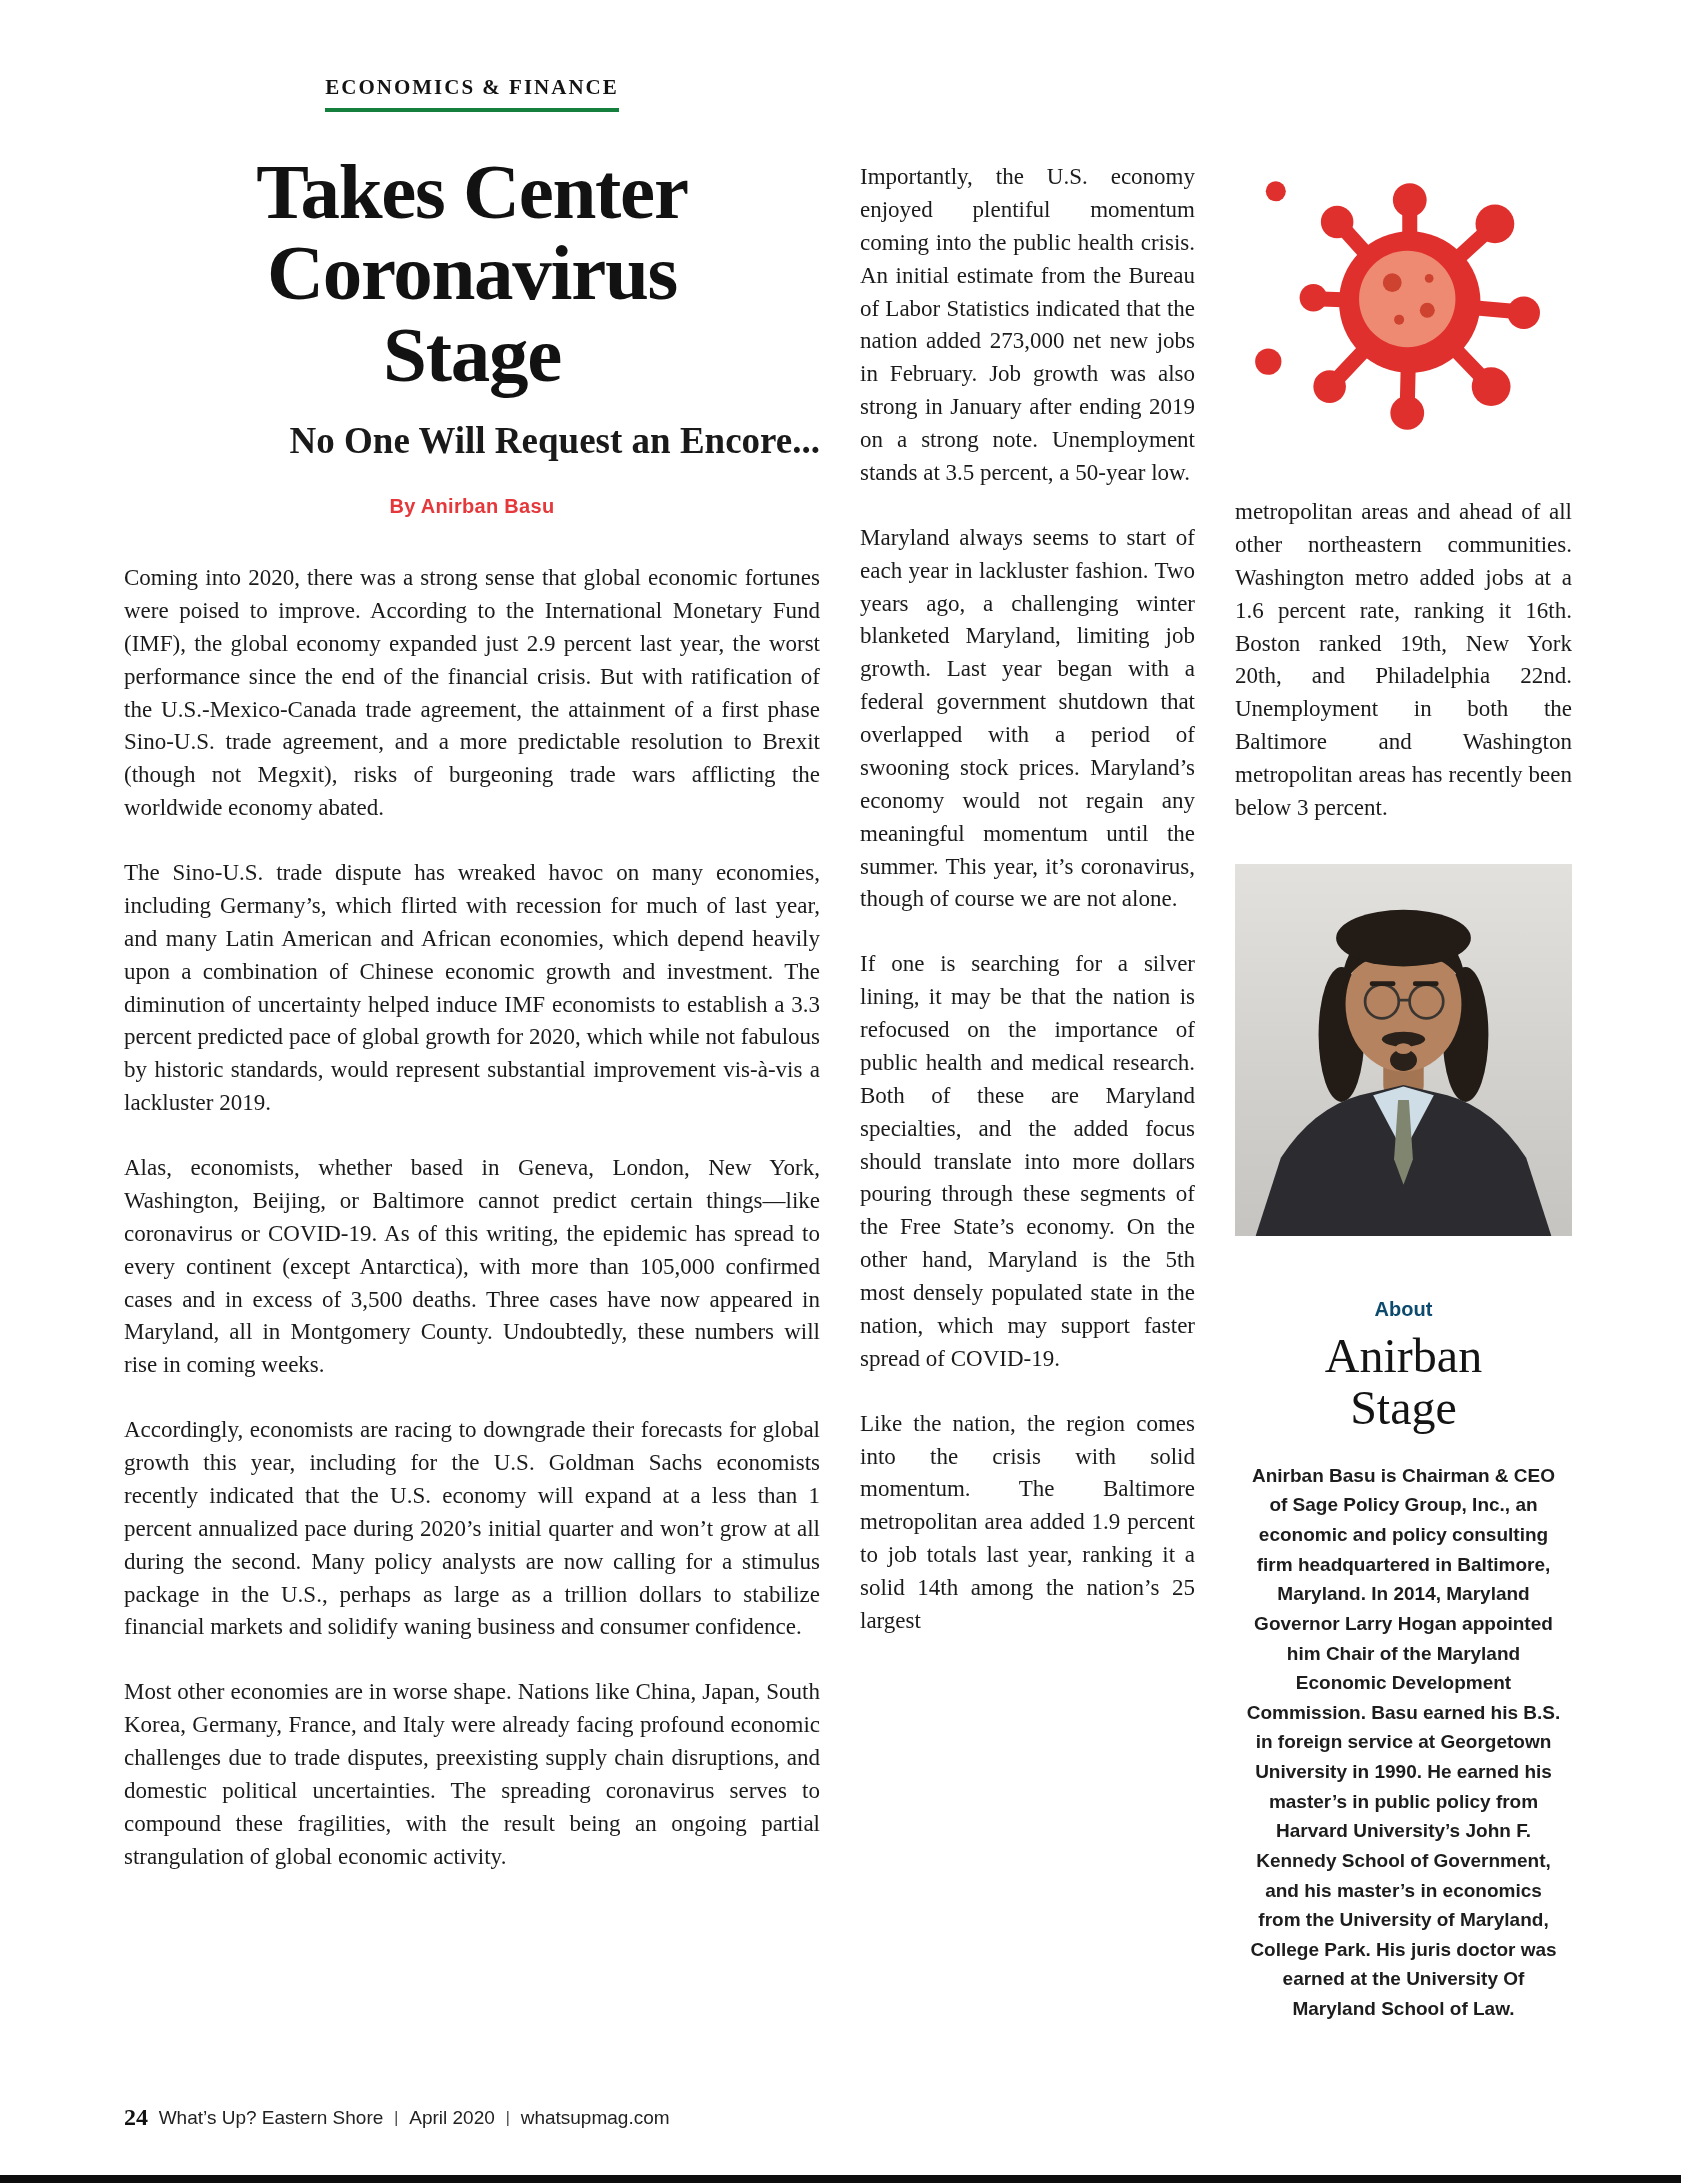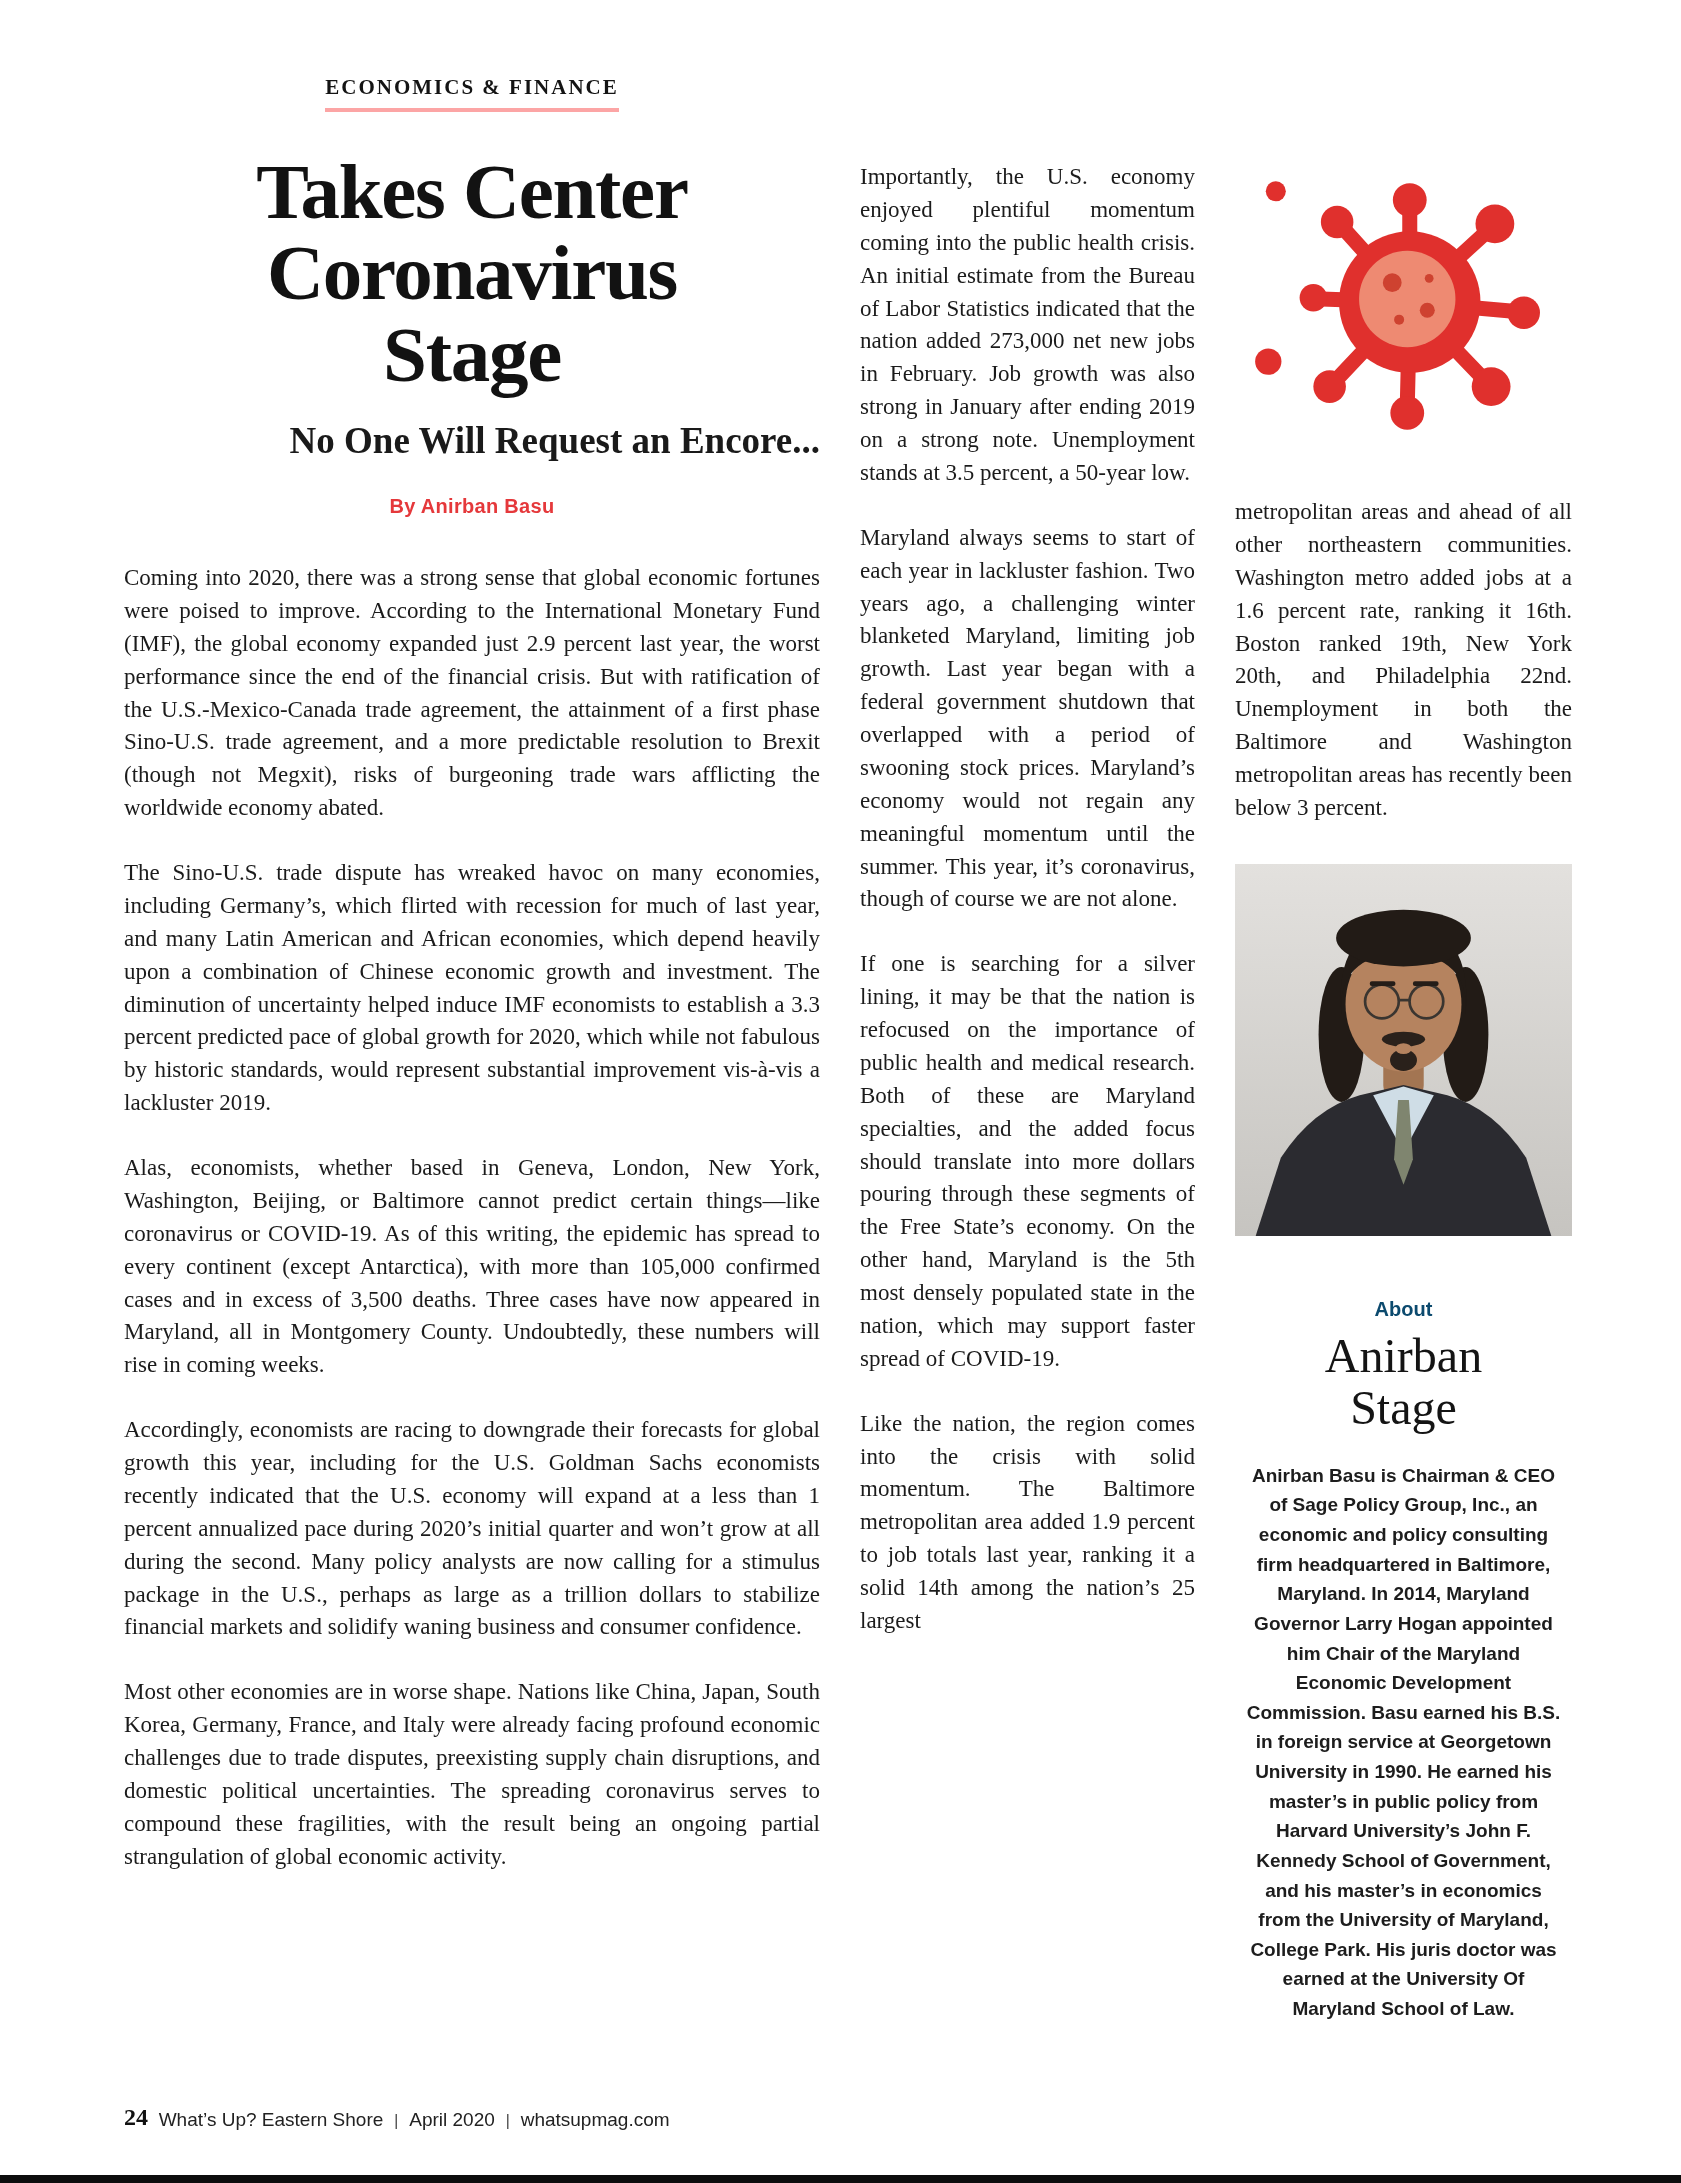--- a/index.html
+++ b/index.html
@@ -23,21 +23,21 @@
   .col-right { flex: 0 0 337px;  width: 337px;  padding-top: 79px; }
 
   .kicker-wrap { text-align: center; }
   .kicker {
     display: inline-block;
     font-family: "Liberation Serif", serif;
     font-weight: bold;
     font-size: 21px;
     letter-spacing: 2px;
     color: #141414;
-    border-bottom: 4px solid #fca5a5;
+    border-bottom: 4px solid #15803d;
     padding-bottom: 8px;
   }
   .title {
     margin-top: 39px;
     text-align: center;
     font-weight: bold;
     font-size: 79px;
     line-height: 1.03;
     letter-spacing: -1.3px;
     color: #121212;
@@ -106,21 +106,21 @@
     line-height: 1.56;
     text-align: center;
     color: #1d1d1d;
     font-weight: bold;
   }
   .footer {
     position: absolute;
     left: 124px;
     bottom: 52px;
     display: flex;
-    align-items: flex-end;
+    align-items: center;
     gap: 10.7px;
     font-family: "Liberation Sans", sans-serif;
     font-size: 19px;
     color: #222222;
   }
   .footer .pageno {
     font-family: "Liberation Serif", serif;
     font-weight: bold;
     font-size: 24px;
     color: #111111;

